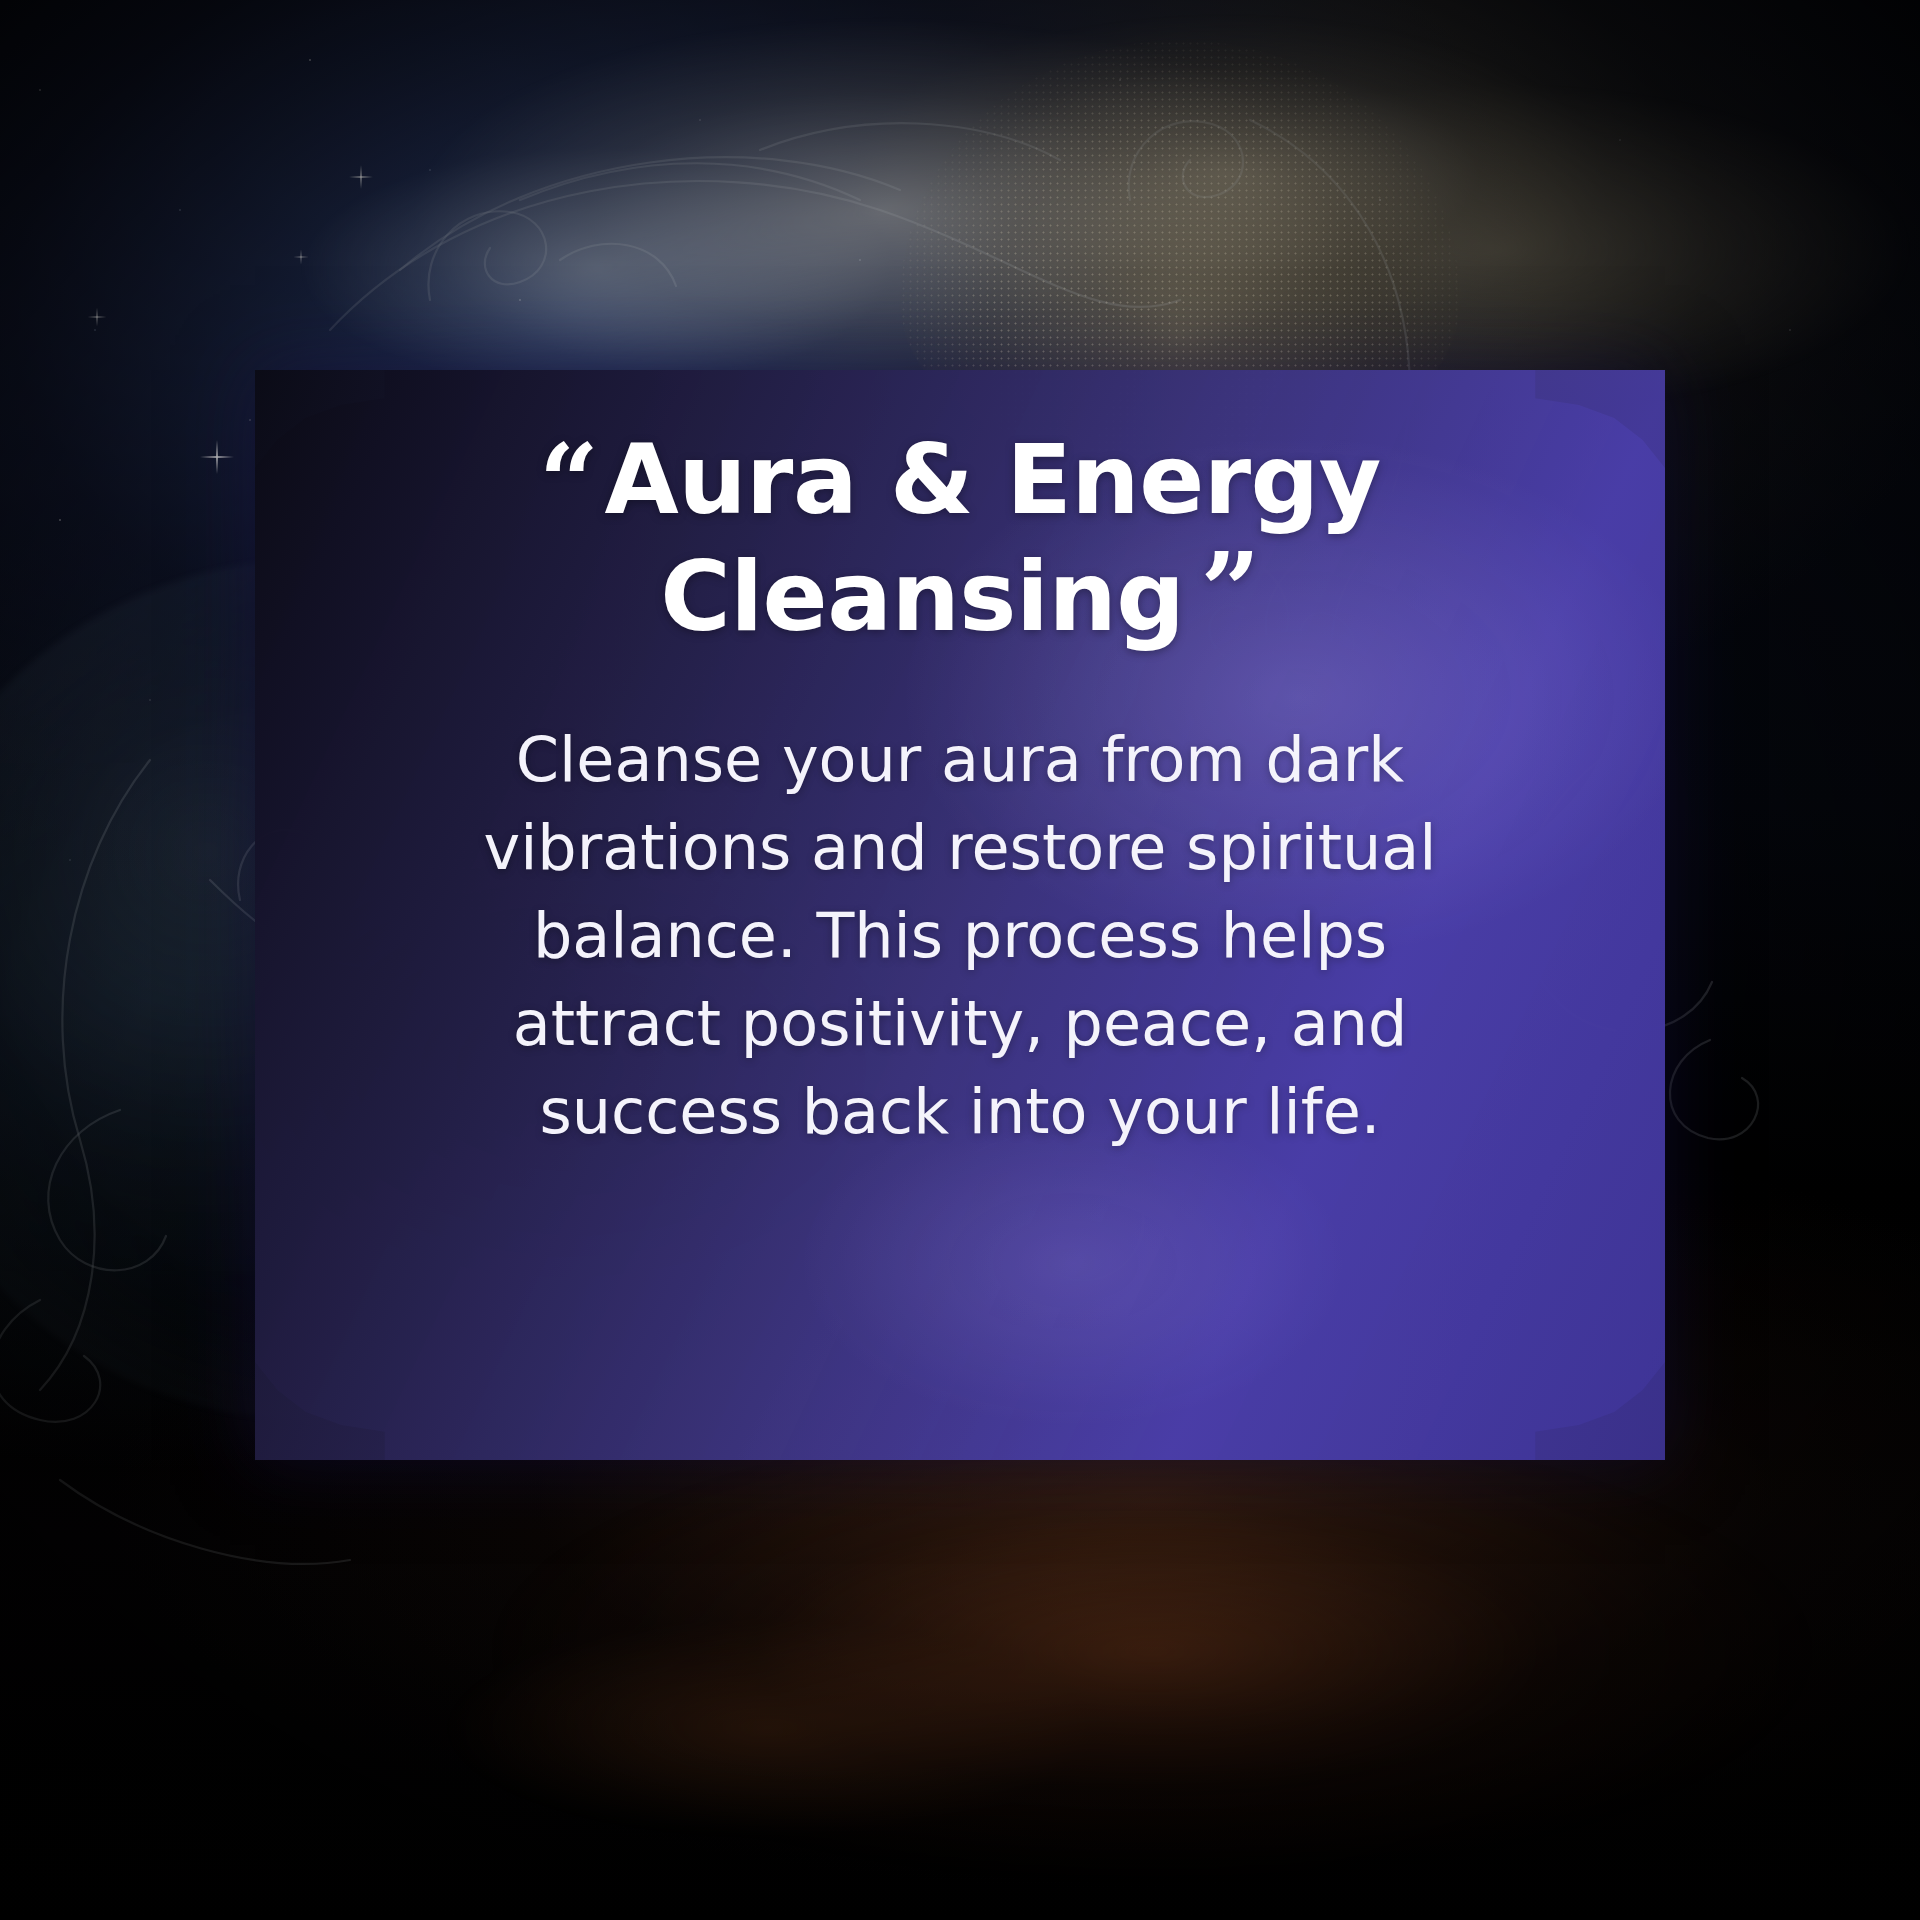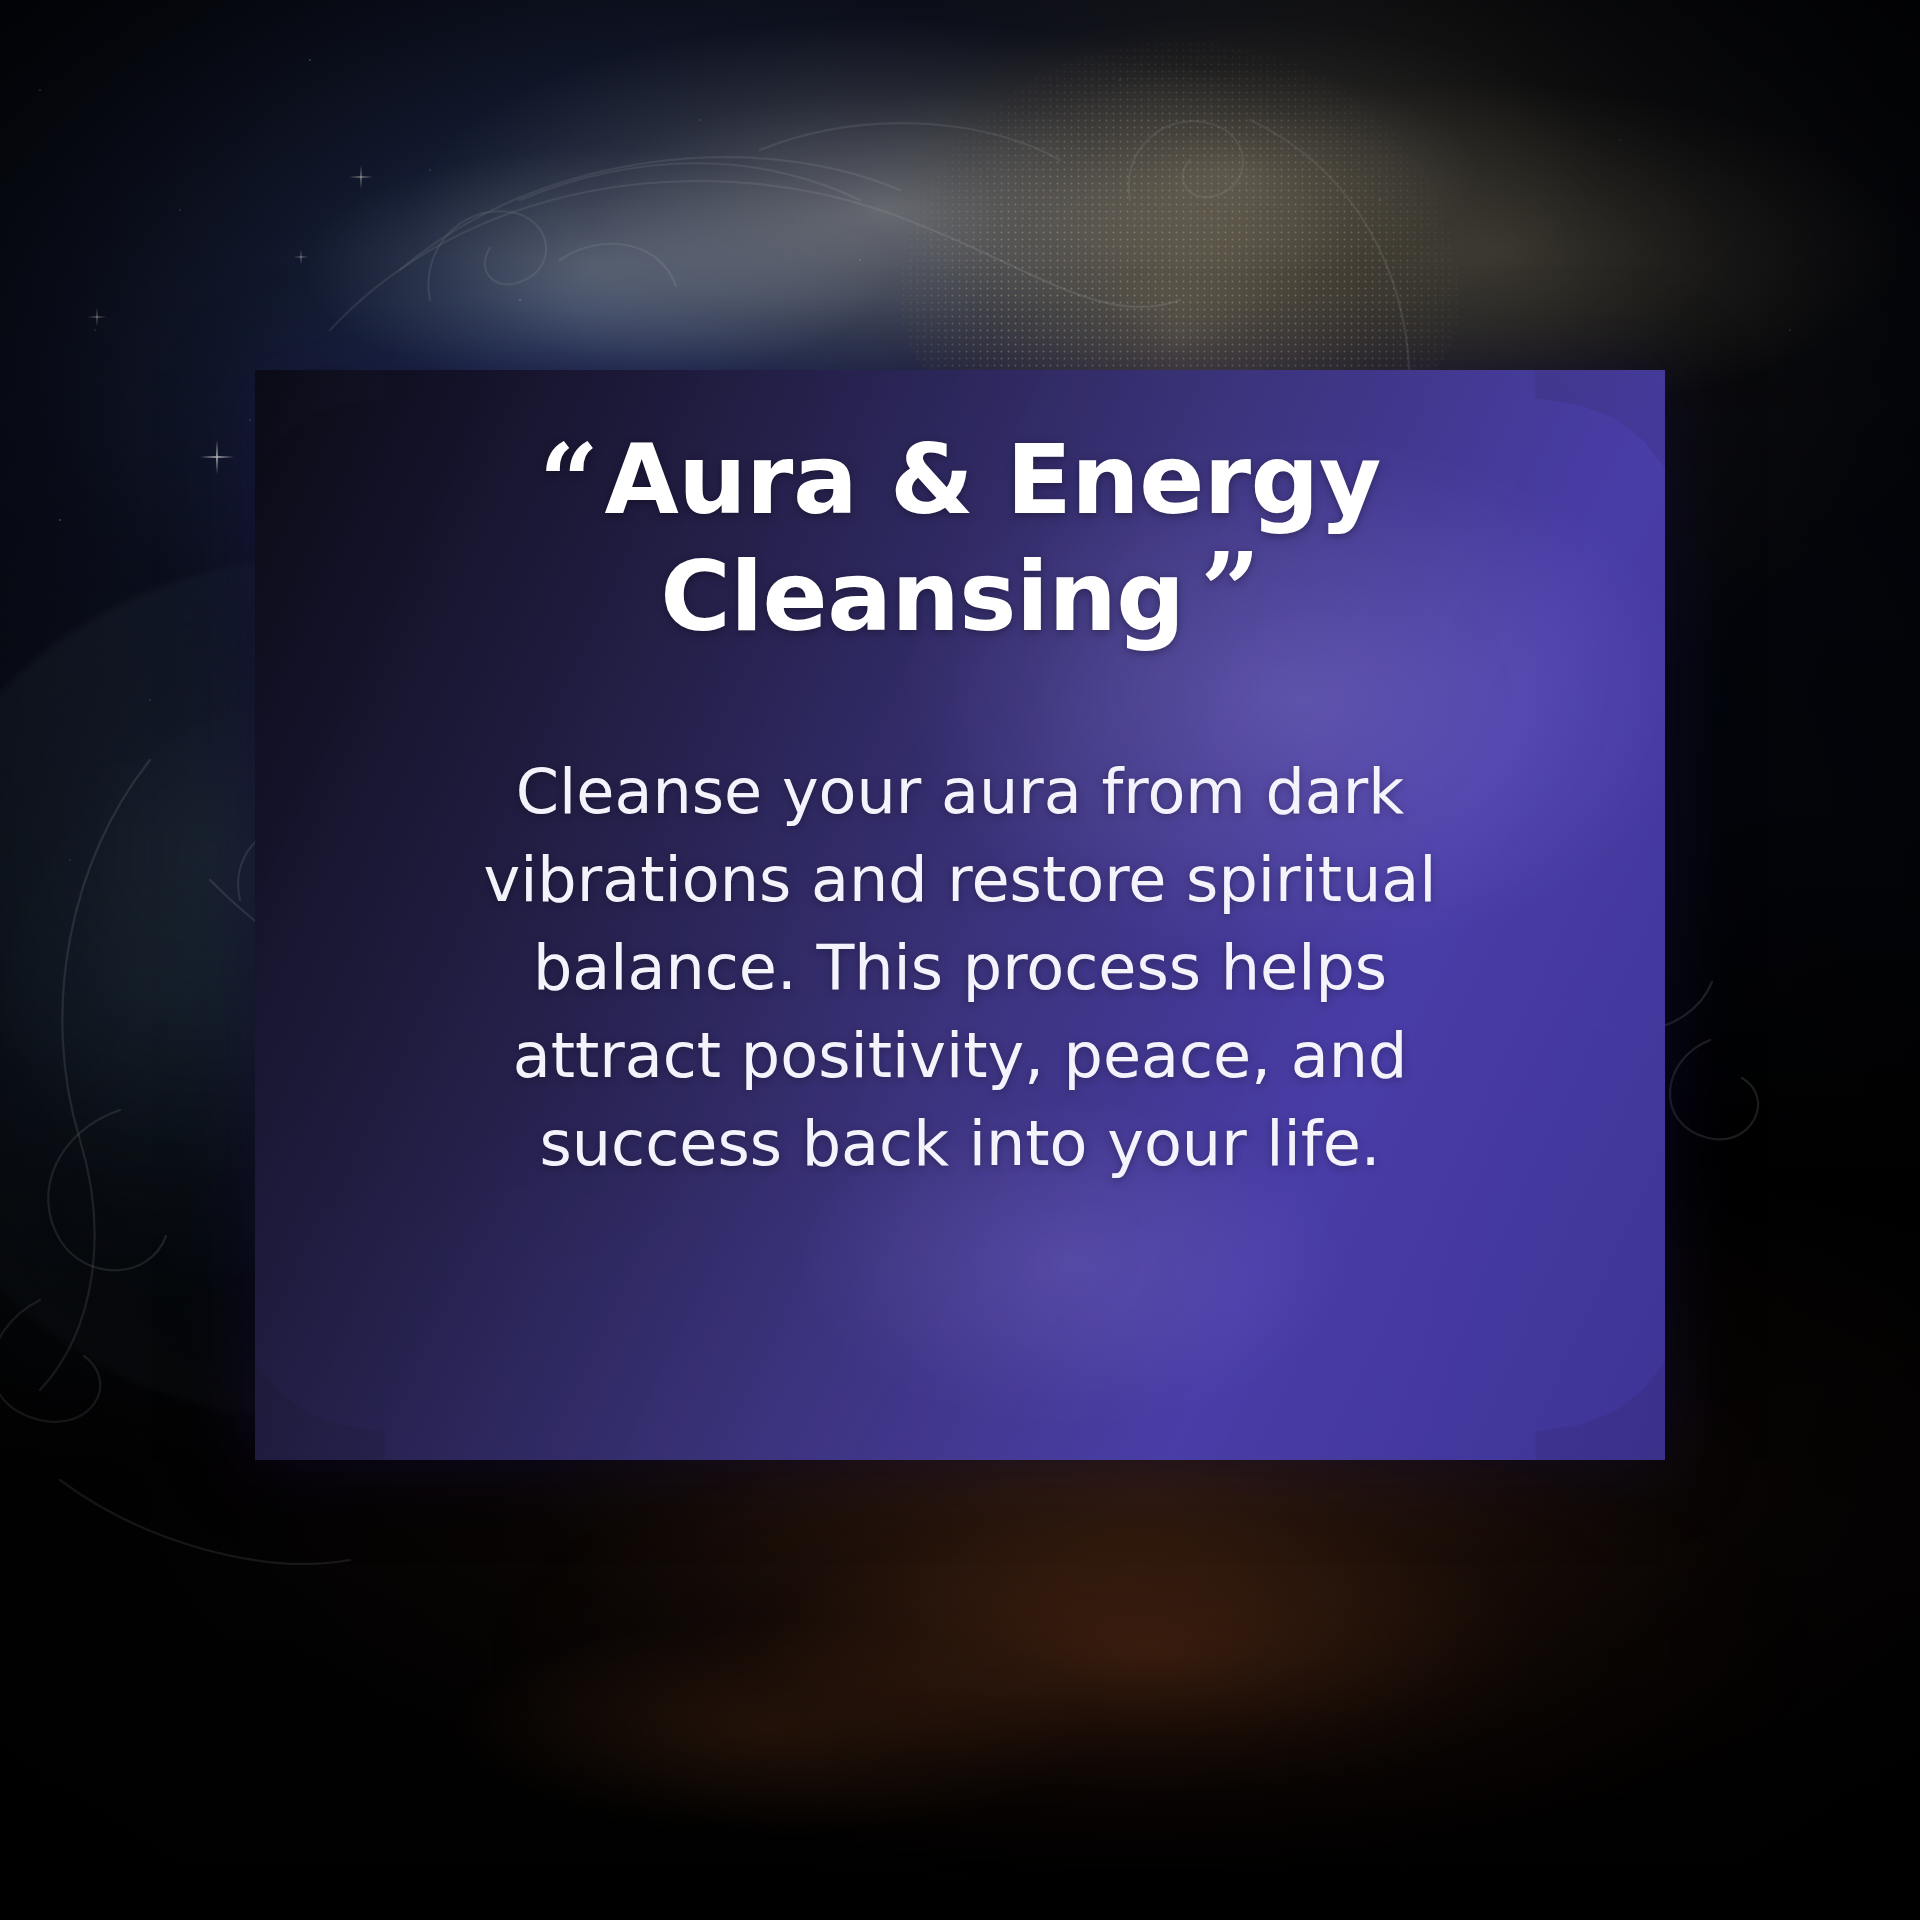--- a/index.html
+++ b/index.html
@@ -236,21 +236,21 @@
     font-family: "DejaVu Serif", serif;
     font-weight: 700;
     font-size: 104px;
     line-height: 0;
     vertical-align: -0.06em;
   }
   .quote-open { margin-right: 6px; }
   .quote-close { margin-left: 16px; vertical-align: 0.02em; }
 
   #quote-body {
-    margin: 92px 0 0 0;
+    margin: 60px 0 0 0;
     color: #f4f3fb;
     font-family: "DejaVu Sans", sans-serif;
     font-weight: 400;
     font-size: 62px;
     line-height: 1.42;
     max-width: 1010px;
     text-shadow: 0 2px 8px rgba(0,0,0,.30);
   }
 </style>
 </head>

